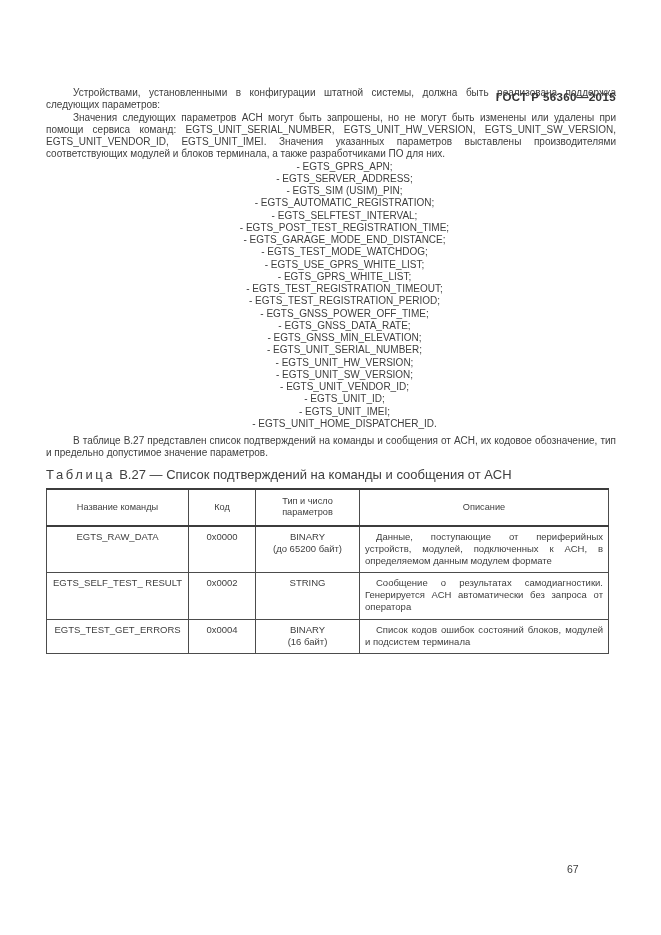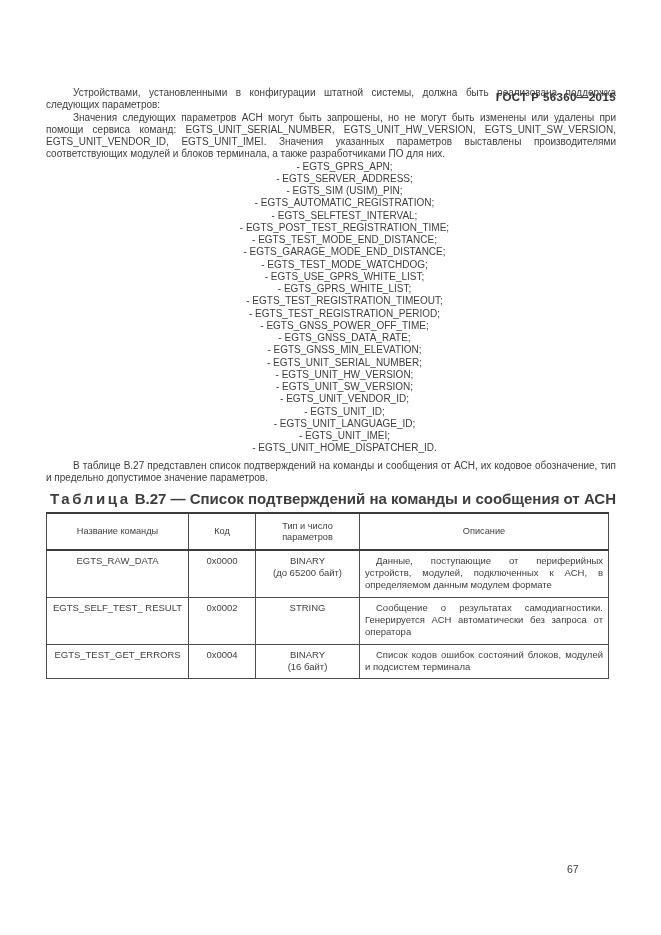--- a/index.html
+++ b/index.html
@@ -50,23 +50,22 @@
   .param-item {
     padding-left: 27px;
     white-space: nowrap;
   }
   .after-list {
     margin-top: 5px !important;
   }
   .table-caption {
     margin-top: 9px !important;
     text-indent: 0 !important;
-    text-align: right;
-    font-size: 15px;
-    font-weight: bold;
+    text-align: left;
+    font-size: 13px;
   }
   .table-caption .spaced {
     letter-spacing: 2.6px;
     margin-right: 4px;
   }
   table.gost-table {
     border-collapse: collapse;
     table-layout: fixed;
     width: 512px;
     margin-top: 7px;
@@ -137,36 +136,34 @@
 
     <p>Значения следующих параметров АСН могут быть запрошены, но не могут быть изменены или удалены при помощи сервиса команд: EGTS_UNIT_SERIAL_NUMBER, EGTS_UNIT_HW_VERSION, EGTS_UNIT_SW_VERSION, EGTS_UNIT_VENDOR_ID, EGTS_UNIT_IMEI. Значения указанных параметров выставлены производителями соответствующих модулей и блоков терминала, а также разработчиками ПО для них.</p>
 
     <div class="param-list">
         <div class="param-item">- EGTS_GPRS_APN;</div>
         <div class="param-item">- EGTS_SERVER_ADDRESS;</div>
         <div class="param-item">- EGTS_SIM (USIM)_PIN;</div>
         <div class="param-item">- EGTS_AUTOMATIC_REGISTRATION;</div>
         <div class="param-item">- EGTS_SELFTEST_INTERVAL;</div>
         <div class="param-item">- EGTS_POST_TEST_REGISTRATION_TIME;</div>
-        <div class="param-item">- EGTS_TEST_MODE_END_DISTANCE;</div>
         <div class="param-item">- EGTS_GARAGE_MODE_END_DISTANCE;</div>
         <div class="param-item">- EGTS_TEST_MODE_WATCHDOG;</div>
         <div class="param-item">- EGTS_USE_GPRS_WHITE_LIST;</div>
         <div class="param-item">- EGTS_GPRS_WHITE_LIST;</div>
         <div class="param-item">- EGTS_TEST_REGISTRATION_TIMEOUT;</div>
         <div class="param-item">- EGTS_TEST_REGISTRATION_PERIOD;</div>
         <div class="param-item">- EGTS_GNSS_POWER_OFF_TIME;</div>
         <div class="param-item">- EGTS_GNSS_DATA_RATE;</div>
         <div class="param-item">- EGTS_GNSS_MIN_ELEVATION;</div>
         <div class="param-item">- EGTS_UNIT_SERIAL_NUMBER;</div>
         <div class="param-item">- EGTS_UNIT_HW_VERSION;</div>
         <div class="param-item">- EGTS_UNIT_SW_VERSION;</div>
         <div class="param-item">- EGTS_UNIT_VENDOR_ID;</div>
         <div class="param-item">- EGTS_UNIT_ID;</div>
-        <div class="param-item">- EGTS_UNIT_LANGUAGE_ID;</div>
         <div class="param-item">- EGTS_UNIT_IMEI;</div>
         <div class="param-item">- EGTS_UNIT_HOME_DISPATCHER_ID.</div>
       </div>
 
     <p class="after-list">В таблице В.27 представлен список подтверждений на команды и сообщения от АСН, их кодовое обозначение, тип и предельно допустимое значение параметров.</p>
 
     <p class="table-caption">
       <span class="spaced">Таблица</span><span>В.27 — Список подтверждений на команды и сообщения от АСН</span>
     </p>
 

